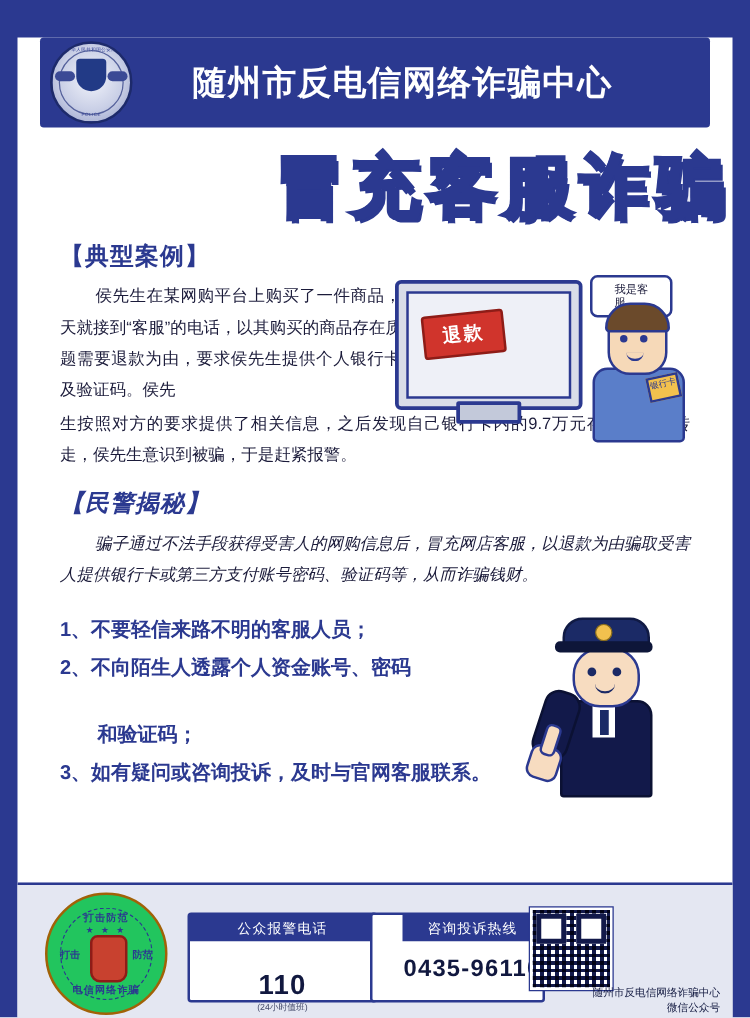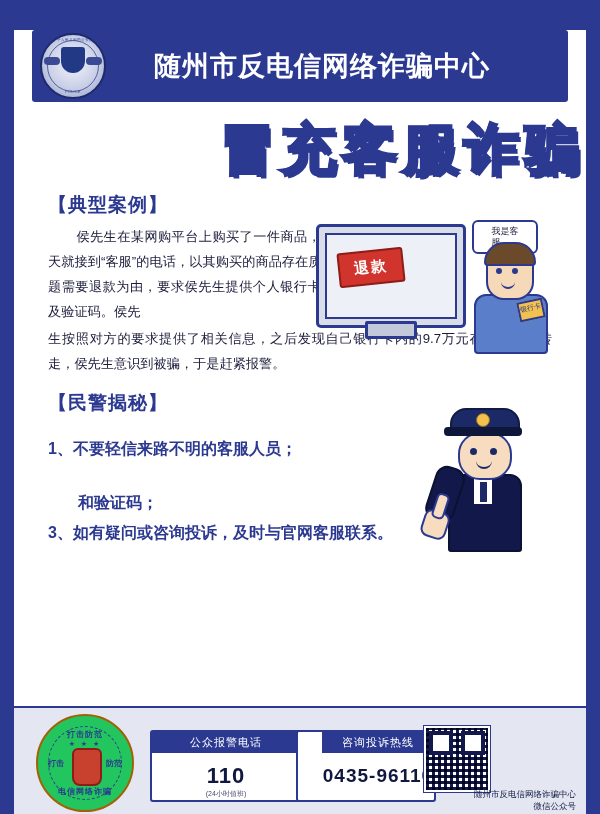--- a/index.html
+++ b/index.html
@@ -469,21 +469,21 @@
     background: #2b3990;
     color: #ffffff;
     font-size: 11px;
     padding: 3px 0;
     letter-spacing: 1px;
   }
   .fbox .num {
     color: #11183f;
     font-size: 22px;
     font-weight: bold;
-    padding-top: 10px;
+    padding-top: 22px;
     letter-spacing: 1px;
   }
   .fbox .sub {
     color: #444a6b;
     font-size: 7px;
     padding-bottom: 3px;
   }
   #fbox-alarm { left: 136px; width: 152px; height: 72px; }
   #fbox-hotline { left: 282px; width: 140px; height: 72px; padding-left: 24px; }
   #fbox-hotline .num { font-size: 19px; padding-top: 12px; }
@@ -560,27 +560,31 @@
             <div class="card">银行卡</div>
           </div>
         </div>
         <div class="case-text p1" style="width:300px;">
           <span class="indent"></span><span>侯先生在某网购平台上购买了一件商品，第二天就接到“客服”的电话，以其购买的商品存在质量问题需要退款为由，要求侯先生提供个人银行卡信息及验证码。侯先</span>
         </div>
         <div class="case-text" style="margin-top:2px;">生按照对方的要求提供了相关信息，之后发现自己银行卡内的9.7万元存款被他人转走，侯先生意识到被骗，于是赶紧报警。</div>
       </div>
     </div>
 
-    <div class="section" style="margin-top:14px;">
+    <div class="section" style="margin-top:14px;font-style:italic;">
       <div class="sec-head">【民警揭秘】</div>
+      <div class="sec-body">
+        <span class="indent"></span><span>骗子通过不法手段获得受害人的网购信息后，冒充网店客服，以退款为由骗取受害人提供银行卡或第三方支付账号密码、验证码等，从而诈骗钱财。</span>
+      </div>
     </div>
 
     <div class="section" style="margin-top:18px;">
       <div class="tips-list">
         <div>1、不要轻信来路不明的客服人员；</div>
+        <div>2、不向陌生人透露个人资金账号、密码</div>
         <div class="sub">和验证码；</div>
         <div>3、如有疑问或咨询投诉，及时与官网客服联系。</div>
       </div>
       <div class="police">
         <div class="p-body"></div>
         <div class="p-shirt"></div>
         <div class="p-tie"></div>
         <div class="p-arm">
           <div class="p-hand"></div>
           <div class="p-finger"></div>

